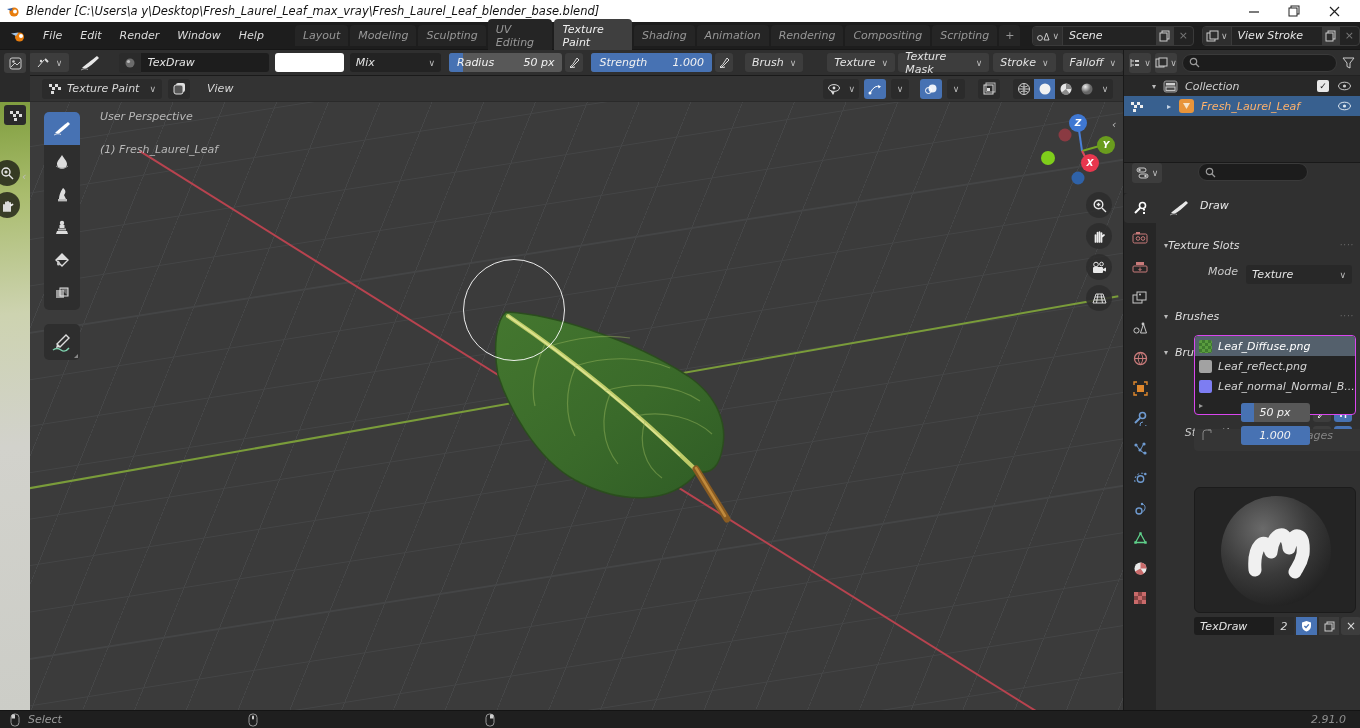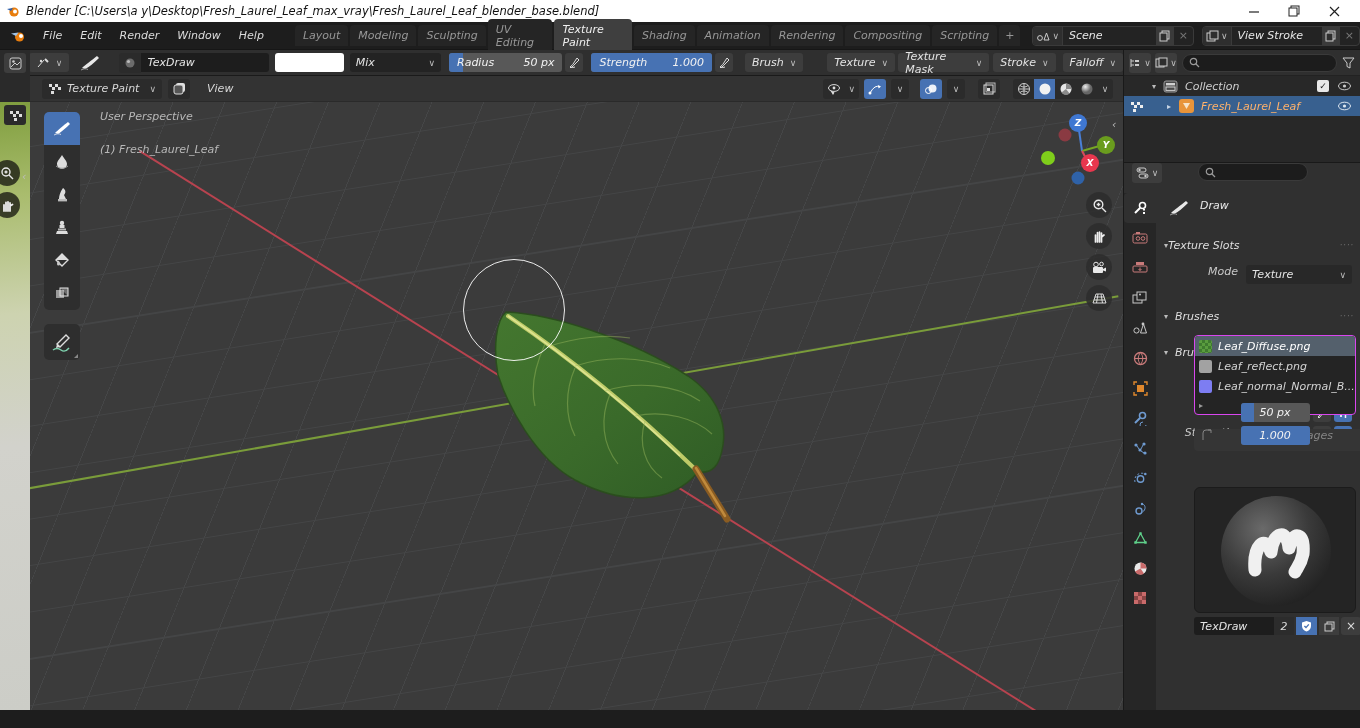--- a/index.html
+++ b/index.html
@@ -822,14 +822,30 @@
         <div class="pbtn" style="width:19px;height:19px;margin-left:3px;background:#4772b3">
             <svg width="11" height="12" viewBox="0 0 11 12">
               <path d="M1,2 h6 M4,2 v8" stroke="#fff" stroke-width="1.6"></path>
               <path d="M8.5,3 v5 M8.5,10 v.1" stroke="#fff" stroke-width="1.8" stroke-linecap="round"></path>
             </svg>
           </div>
       </div>
     </div>
   </div>
 
+  <div id="statusbar" class="abs">
+    <svg style="margin-left:10px" width="10" height="14" viewBox="0 0 10 14">
+        <rect x="1" y="1" width="8" height="12" rx="3.5" fill="none" stroke="#9a9a9a"></rect>
+        <path d="M1.5,2.5 a3,3 0 0 1 3.5,-1 v4 h-3.5 Z" fill="#d0d0d0"></path>
+      </svg>
+    <span style="margin-left:8px">Select</span>
+    <svg style="position:absolute;left:248px" width="10" height="14" viewBox="0 0 10 14">
+        <rect x="1" y="1" width="8" height="12" rx="3.5" fill="none" stroke="#9a9a9a"></rect>
+        <rect x="4" y="2.5" width="2" height="4" rx="1" fill="#d0d0d0"></rect>
+      </svg>
+    <svg style="position:absolute;left:485px" width="10" height="14" viewBox="0 0 10 14">
+        <rect x="1" y="1" width="8" height="12" rx="3.5" fill="none" stroke="#9a9a9a"></rect>
+        <path d="M8.5,2.5 a3,3 0 0 0 -3.5,-1 v4 h3.5 Z" fill="#d0d0d0"></path>
+      </svg>
+    <span style="margin-left:auto;margin-right:14px;color:#8f8f8f">2.91.0</span>
+  </div>
 
 </div>
 
 </body></html>

